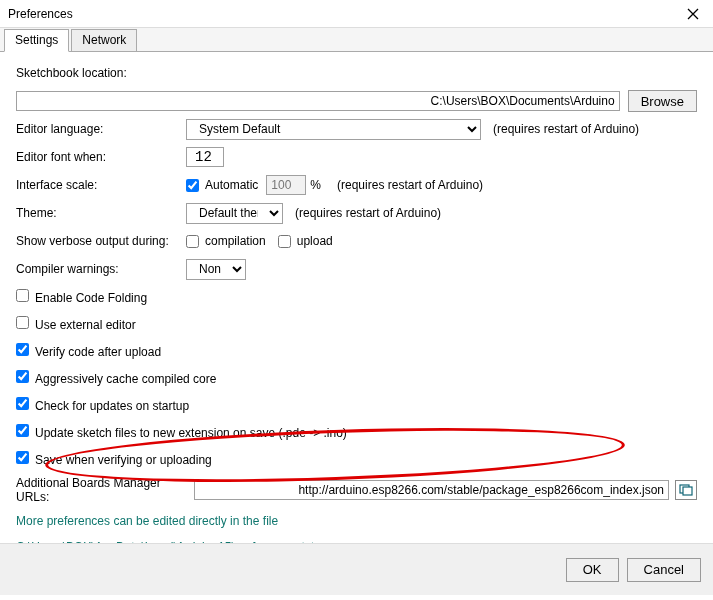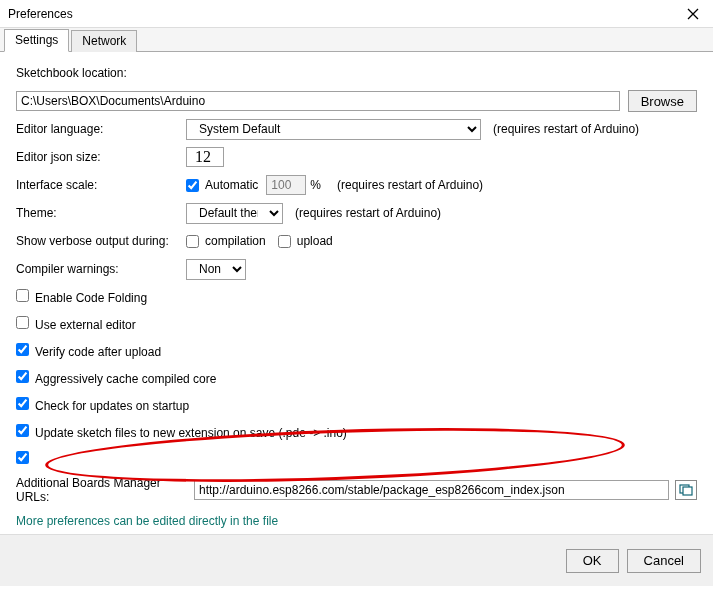--- a/index.html
+++ b/index.html
@@ -16,21 +16,21 @@
     display: flex; align-items: center; justify-content: space-between;
     height: 28px; padding-left: 8px;
     border-bottom: 1px solid #ddd;
   }
   .titlebar .title { font-size: 12px; }
   .titlebar .close {
     width: 40px; height: 28px; display:flex; align-items:center; justify-content:center;
     font-size: 15px; cursor: default;
   }
   .tabstrip {
-    display: flex; align-items: center;
+    display: flex; align-items: flex-start;
     border-bottom: 1px solid #aaa;
     padding-left: 4px;
     height: 24px;
     background: #f5f5f5;
   }
   .tab {
     padding: 3px 10px 4px 10px;
     border: 1px solid #aaa;
     border-bottom: none;
     margin-right: 2px;
@@ -48,25 +48,25 @@
     padding: 10px 16px 0 16px;
   }
   .row {
     display: flex; align-items: center;
     margin-bottom: 6px;
     min-height: 22px;
   }
   .label-col { width: 170px; }
   input[type="text"].wide {
     flex: 1; height: 20px; padding: 1px 4px;
-    border: 1px solid #a0a0a0; font-family: inherit; font-size: 12px;
+    border: 1px solid #a0a0a0; font-family: inherit; font-size: 12px; text-align: right;
   }
   input[type="text"].small {
     width: 38px; height: 20px; padding: 1px 8px;
-    border: 1px solid #a0a0a0; font-family: Liberation Serif, serif; font-size: 16px;
+    border: 1px solid #a0a0a0; font-family: Liberation Mono, monospace; font-size: 14px;
   }
   input[type="text"].tiny {
     width: 40px; height: 20px; padding: 1px 4px;
     border: 1px solid #a0a0a0; font-family: inherit; font-size: 12px;
     background: #f2f2f2; color:#777;
   }
   select {
     height: 21px; font-family: Liberation Sans, sans-serif; font-size: 12px;
     border: 1px solid #a0a0a0; background: #fff;
     padding: 1px 8px;
@@ -75,21 +75,21 @@
   .btn {
     height: 22px; padding: 0 12px;
     border: 1px solid #999; background: #f0f0f0;
     font-family: inherit; font-size: 13px;
     cursor: default;
   }
   .checklist .row { margin-bottom: 5px; }
   input[type="checkbox"] { margin: 0 6px 0 0; width:13px; height:13px; }
   .gray { color: #0f766e; }
   .footer {
-    position: absolute; bottom: 14px; left: 0; right: 0;
+    position: absolute; bottom: 5px; left: 0; right: 0;
     height: 52px;
     display:flex; align-items:center; justify-content:flex-end;
     padding: 12px 12px; gap: 8px;
     border-top: 1px solid #ddd;
     background: #f0f0f0;
   }
   .footer .btn { height: 24px; padding: 0 16px; }
   .iconbtn {
     width: 22px; height: 20px; border:1px solid #888;
     display:inline-flex; align-items:center; justify-content:center;
@@ -133,21 +133,21 @@
 
   <div class="row">
     <span class="label-col">Editor language:</span>
     <select style="width:295px">
       <option>System Default</option>
     </select>
     <span class="hint">(requires restart of Arduino)</span>
   </div>
 
   <div class="row">
-    <span class="label-col">Editor json size:</span>
+    <span class="label-col">Editor font when:</span>
     <input type="text" class="small" value="12" style="">
   </div>
 
   <div class="row">
     <span class="label-col">Interface scale:</span>
     <label style="display:flex;align-items:center;margin-right:8px">
       <input type="checkbox" checked="" style="">
       <span>Automatic</span>
     </label>
     <input type="text" class="tiny" disabled="" value="100" style="">
@@ -195,21 +195,21 @@
     <div class="row">
         <label><input type="checkbox" checked="" style=""><span>Aggressively cache compiled core</span></label>
       </div>
     <div class="row">
         <label><input type="checkbox" checked="" style=""><span>Check for updates on startup</span></label>
       </div>
     <div class="row">
         <label><input type="checkbox" checked="" style=""><span>Update sketch files to new extension on save (.pde -&gt; .ino)</span></label>
       </div>
     <div class="row">
-        <label><input type="checkbox" checked="" style=""></label>
+        <label><input type="checkbox" checked="" style=""><span>Save when verifying or uploading</span></label>
       </div>
   </div>
 
   <div class="row" style="margin-top:6px">
     <span style="width:178px">Additional Boards Manager URLs:</span>
     <input type="text" class="wide" value="http://arduino.esp8266.com/stable/package_esp8266com_index.json" style="">
     <span class="iconbtn">
       <svg width="14" height="12" viewBox="0 0 14 12">
           <rect x="1" y="1" width="9" height="8" fill="none" stroke="#167" stroke-width="1.2"></rect>
           <rect x="4" y="3" width="9" height="8" fill="#fff" stroke="#167" stroke-width="1.2"></rect>

